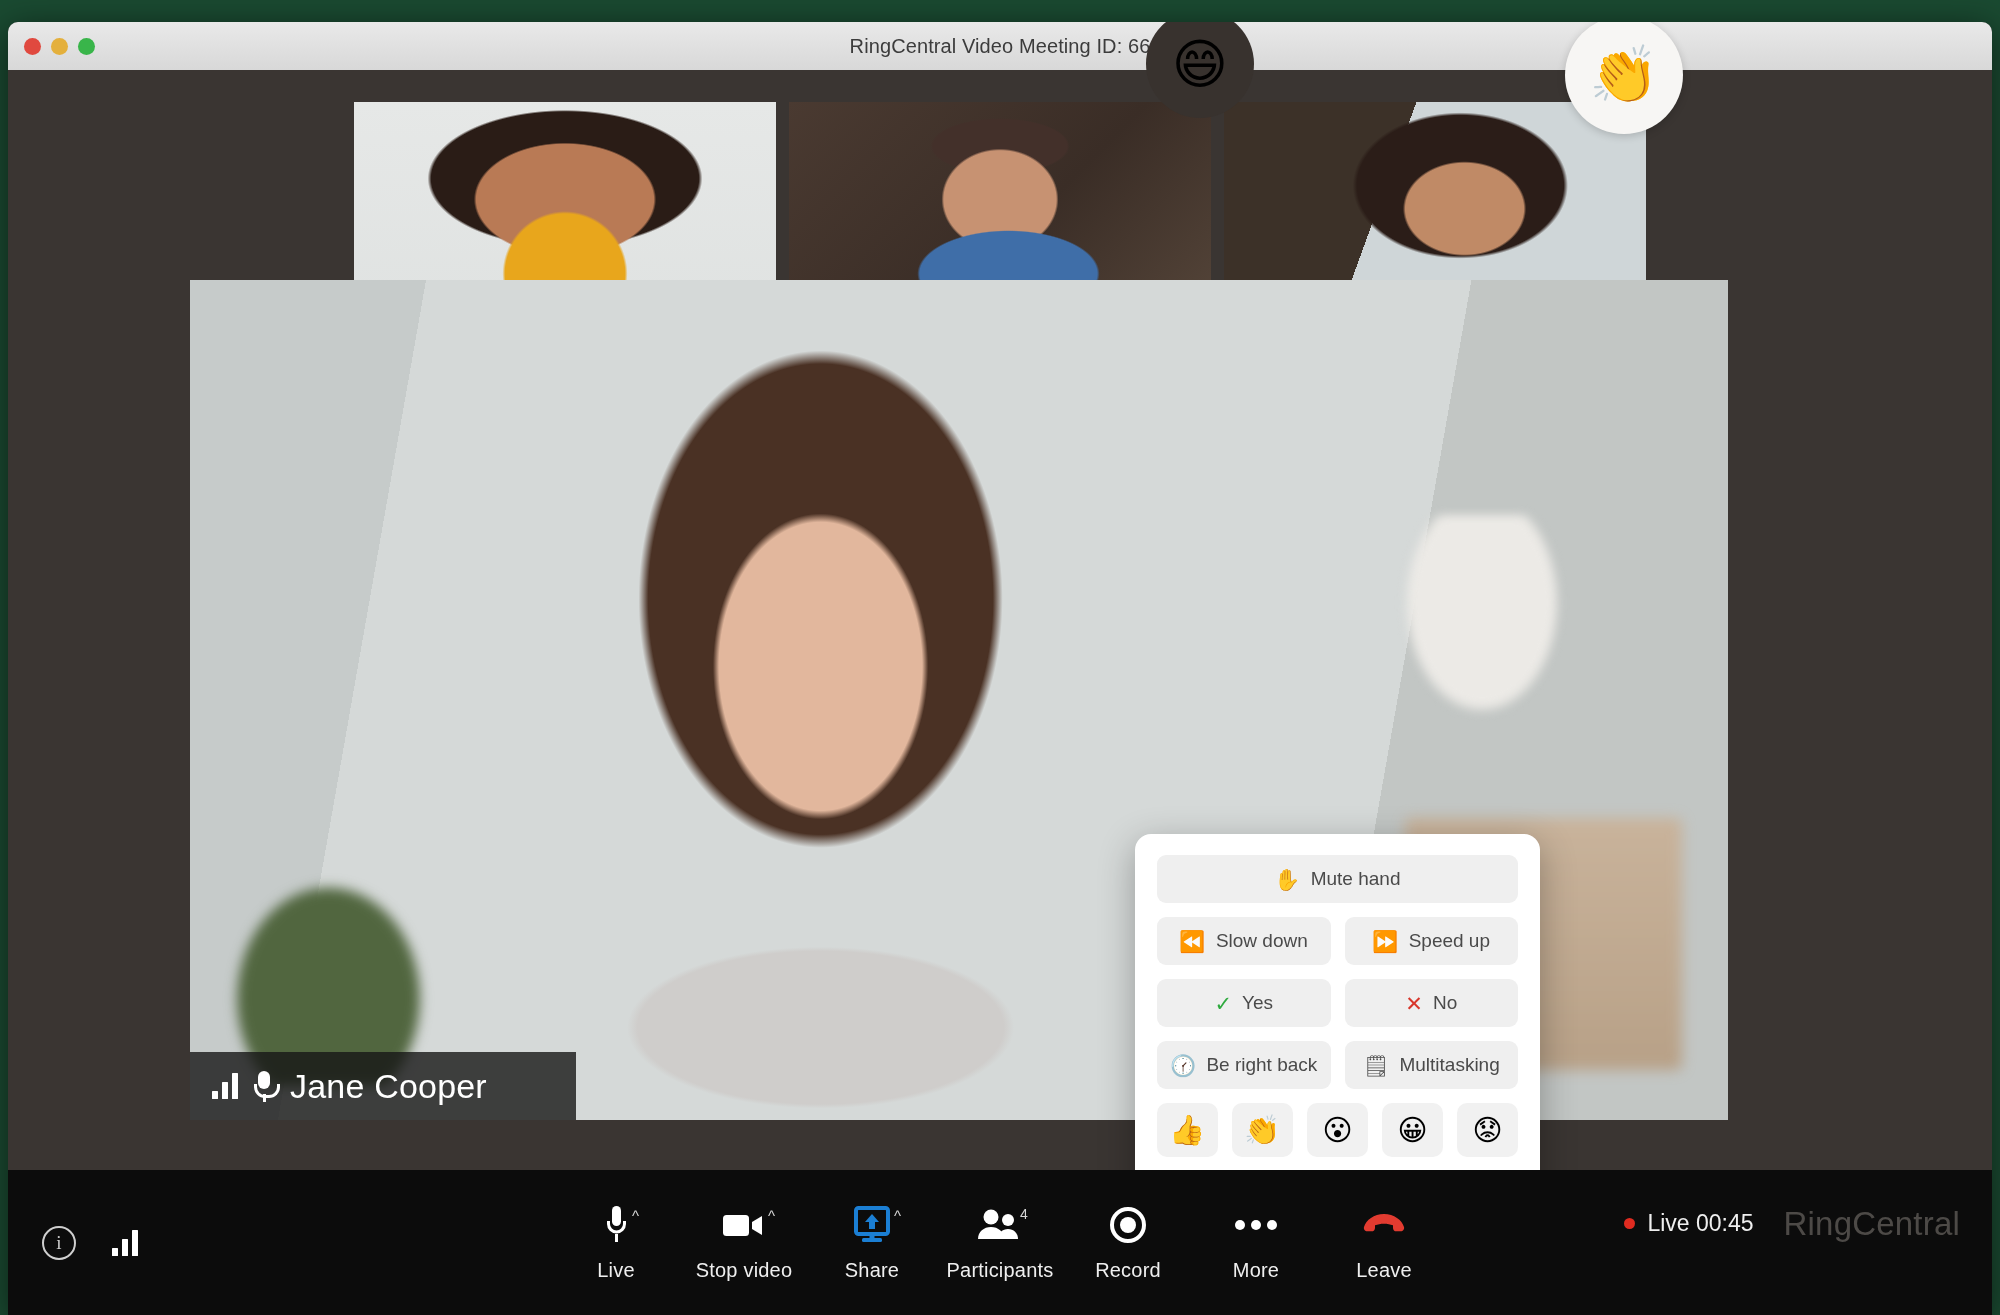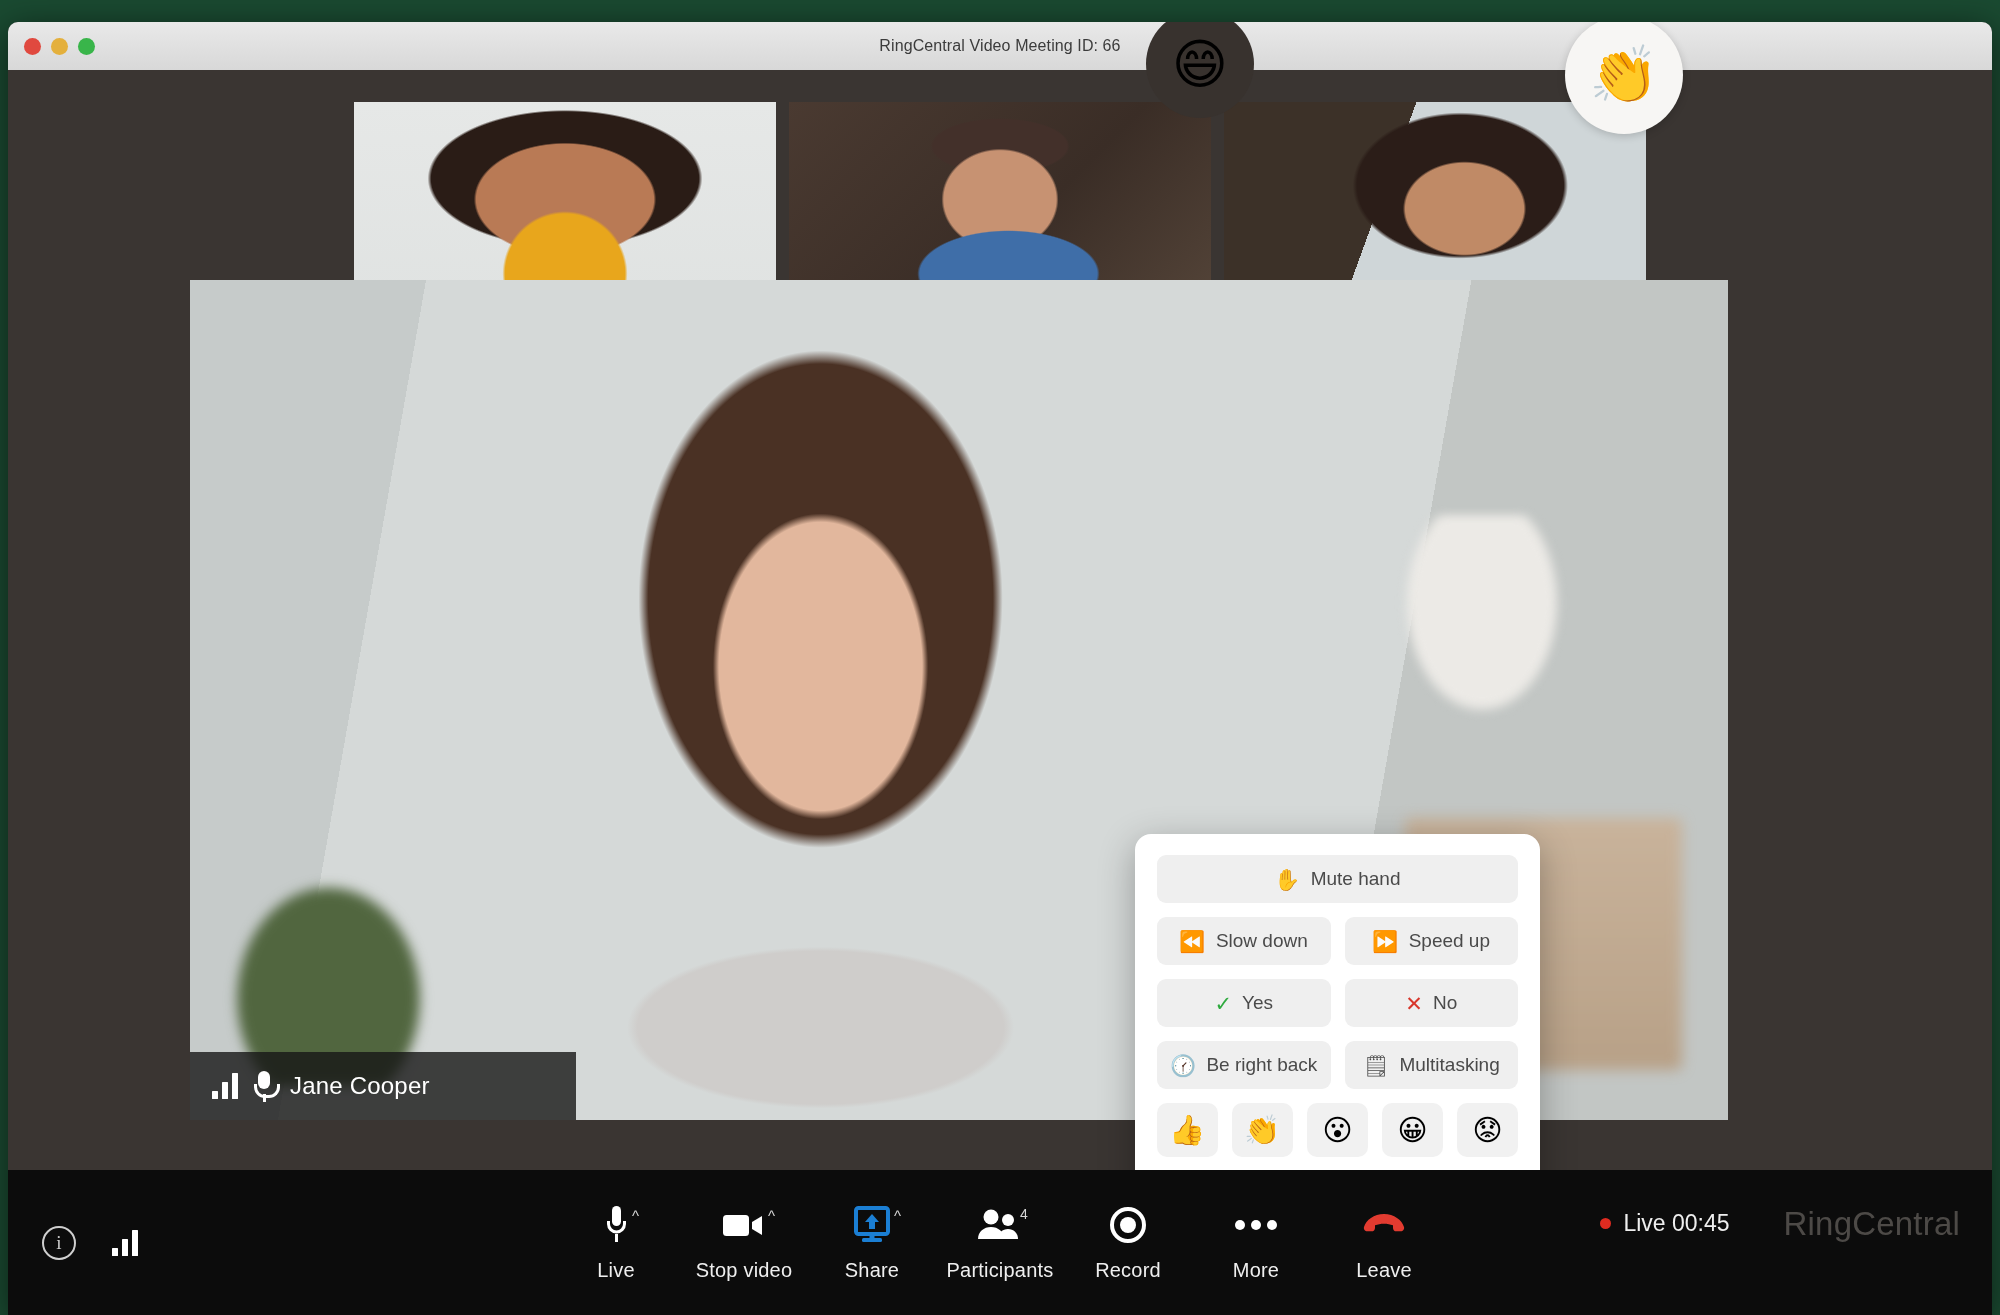--- a/index.html
+++ b/index.html
@@ -22,21 +22,21 @@
     background:linear-gradient(#e9e9e9,#d8d8d8);
     border-bottom:1px solid #b9b9b9;
     display:flex;align-items:center;justify-content:center;
   }
   .lights{position:absolute;left:16px;top:0;height:48px;display:flex;align-items:center;gap:10px;}
   .light{width:17px;height:17px;border-radius:50%;}
   .l-red{background:#e0493f;}
   .l-yel{background:#e4b03c;}
   .l-grn{background:#39b54a;}
   .title-text{
-    font-size:16px;color:#3c3c3c;letter-spacing:.1px;
+    font-size:20px;color:#3c3c3c;letter-spacing:.1px;
     white-space:nowrap;
   }
 
   
   .stage{position:absolute;left:0;top:48px;width:100%;bottom:0;background:#3a3532;}
 
   
   .filmstrip{
     position:absolute;left:0;top:0;width:100%;height:250px;
     display:flex;justify-content:center;align-items:flex-start;gap:13px;
@@ -58,21 +58,21 @@
   .speaker{
     position:absolute;left:182px;top:210px;width:1538px;height:840px;
     background:#b9bdbd;overflow:hidden;
   }
   .speaker .photo{position:absolute;inset:0;}
   .speaker-name{
     position:absolute;left:0;bottom:0;height:68px;min-width:330px;
     display:flex;align-items:center;gap:16px;padding:0 34px 0 22px;
     background:rgba(22,22,22,.80);
   }
-  .speaker-name .nm{font-size:24px;color:#fff;letter-spacing:.2px;}
+  .speaker-name .nm{font-size:34px;color:#fff;letter-spacing:.2px;}
 
   
   .bars{display:inline-flex;align-items:flex-end;gap:2px;height:15px;}
   .bars i{display:block;width:3px;background:#fff;border-radius:.5px;}
   .bars i:nth-child(1){height:4px;}
   .bars i:nth-child(2){height:9px;}
   .bars i:nth-child(3){height:14px;}
   .bars.big{height:26px;gap:4px;}
   .bars.big i{width:6px;}
   .bars.big i:nth-child(1){height:8px;}
@@ -146,21 +146,21 @@
   .tbtn.active{background:#1368ae;}
   .tbtn .glyph{height:44px;display:flex;align-items:center;justify-content:center;}
   .tbtn .lbl{font-size:20px;color:#efefef;letter-spacing:.2px;}
   .caret{position:absolute;font-size:15px;color:#d6d6d6;line-height:1;}
   .badge{position:absolute;font-size:14px;color:#d6d6d6;}
   .active-notch{
     position:absolute;left:50%;transform:translateX(-50%);top:0;
     width:0;height:0;border-left:19px solid transparent;border-right:19px solid transparent;
     border-top:23px solid #fff;
   }
-  .tb-right{position:absolute;right:32px;top:0;height:107px;display:flex;align-items:center;gap:54px;}
+  .tb-right{position:absolute;right:32px;top:0;height:107px;display:flex;align-items:center;gap:30px;}
   .live{display:flex;align-items:center;gap:12px;color:#efefef;font-size:23px;}
   .live .dot{width:11px;height:11px;border-radius:50%;background:#e02b20;}
   .brand{font-size:33px;color:#4d4a47;letter-spacing:.2px;text-align:center;}
   .info-icon{width:30px;height:30px;border:2.3px solid #cfcfcf;border-radius:50%;
     display:flex;align-items:center;justify-content:center;font-size:19px;color:#cfcfcf;
     font-family:"Liberation Serif",serif;}
 
   
   .g-white{fill:#ffffff;}
   .g-blue{fill:#1b7fd4;}

